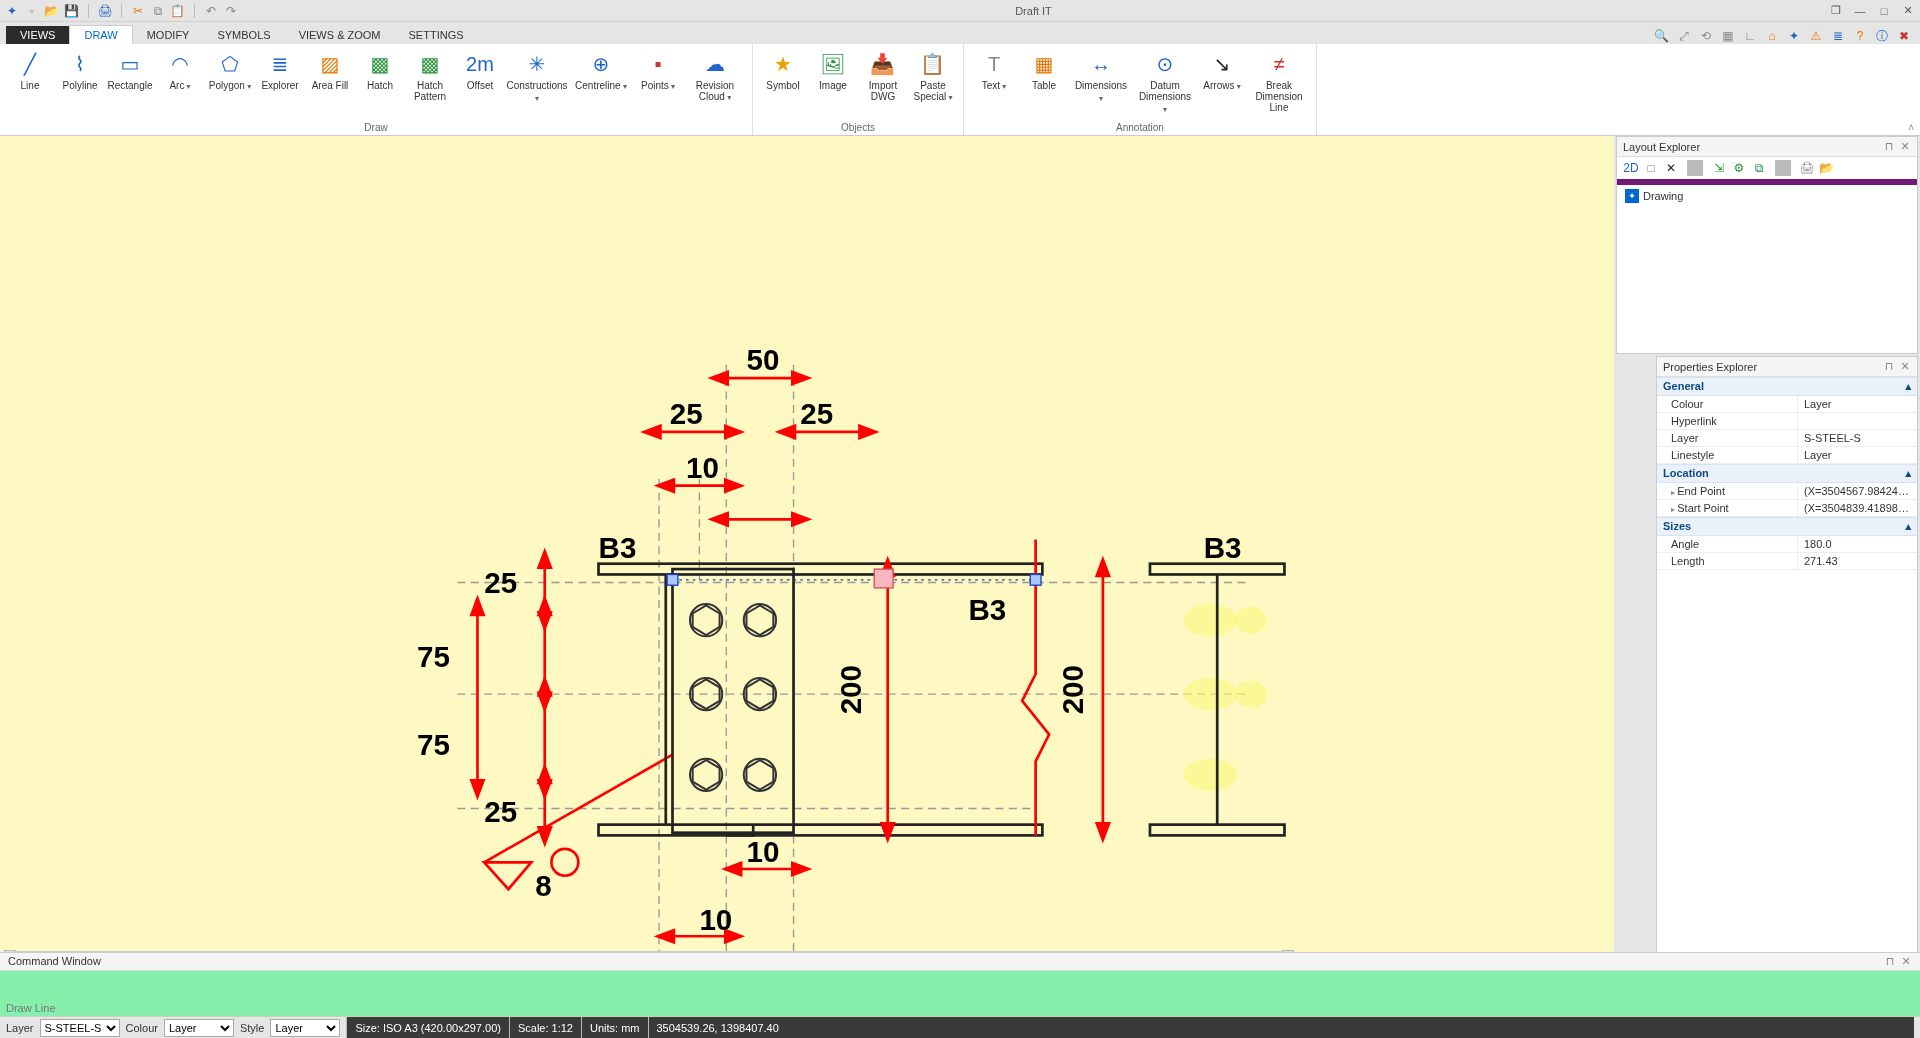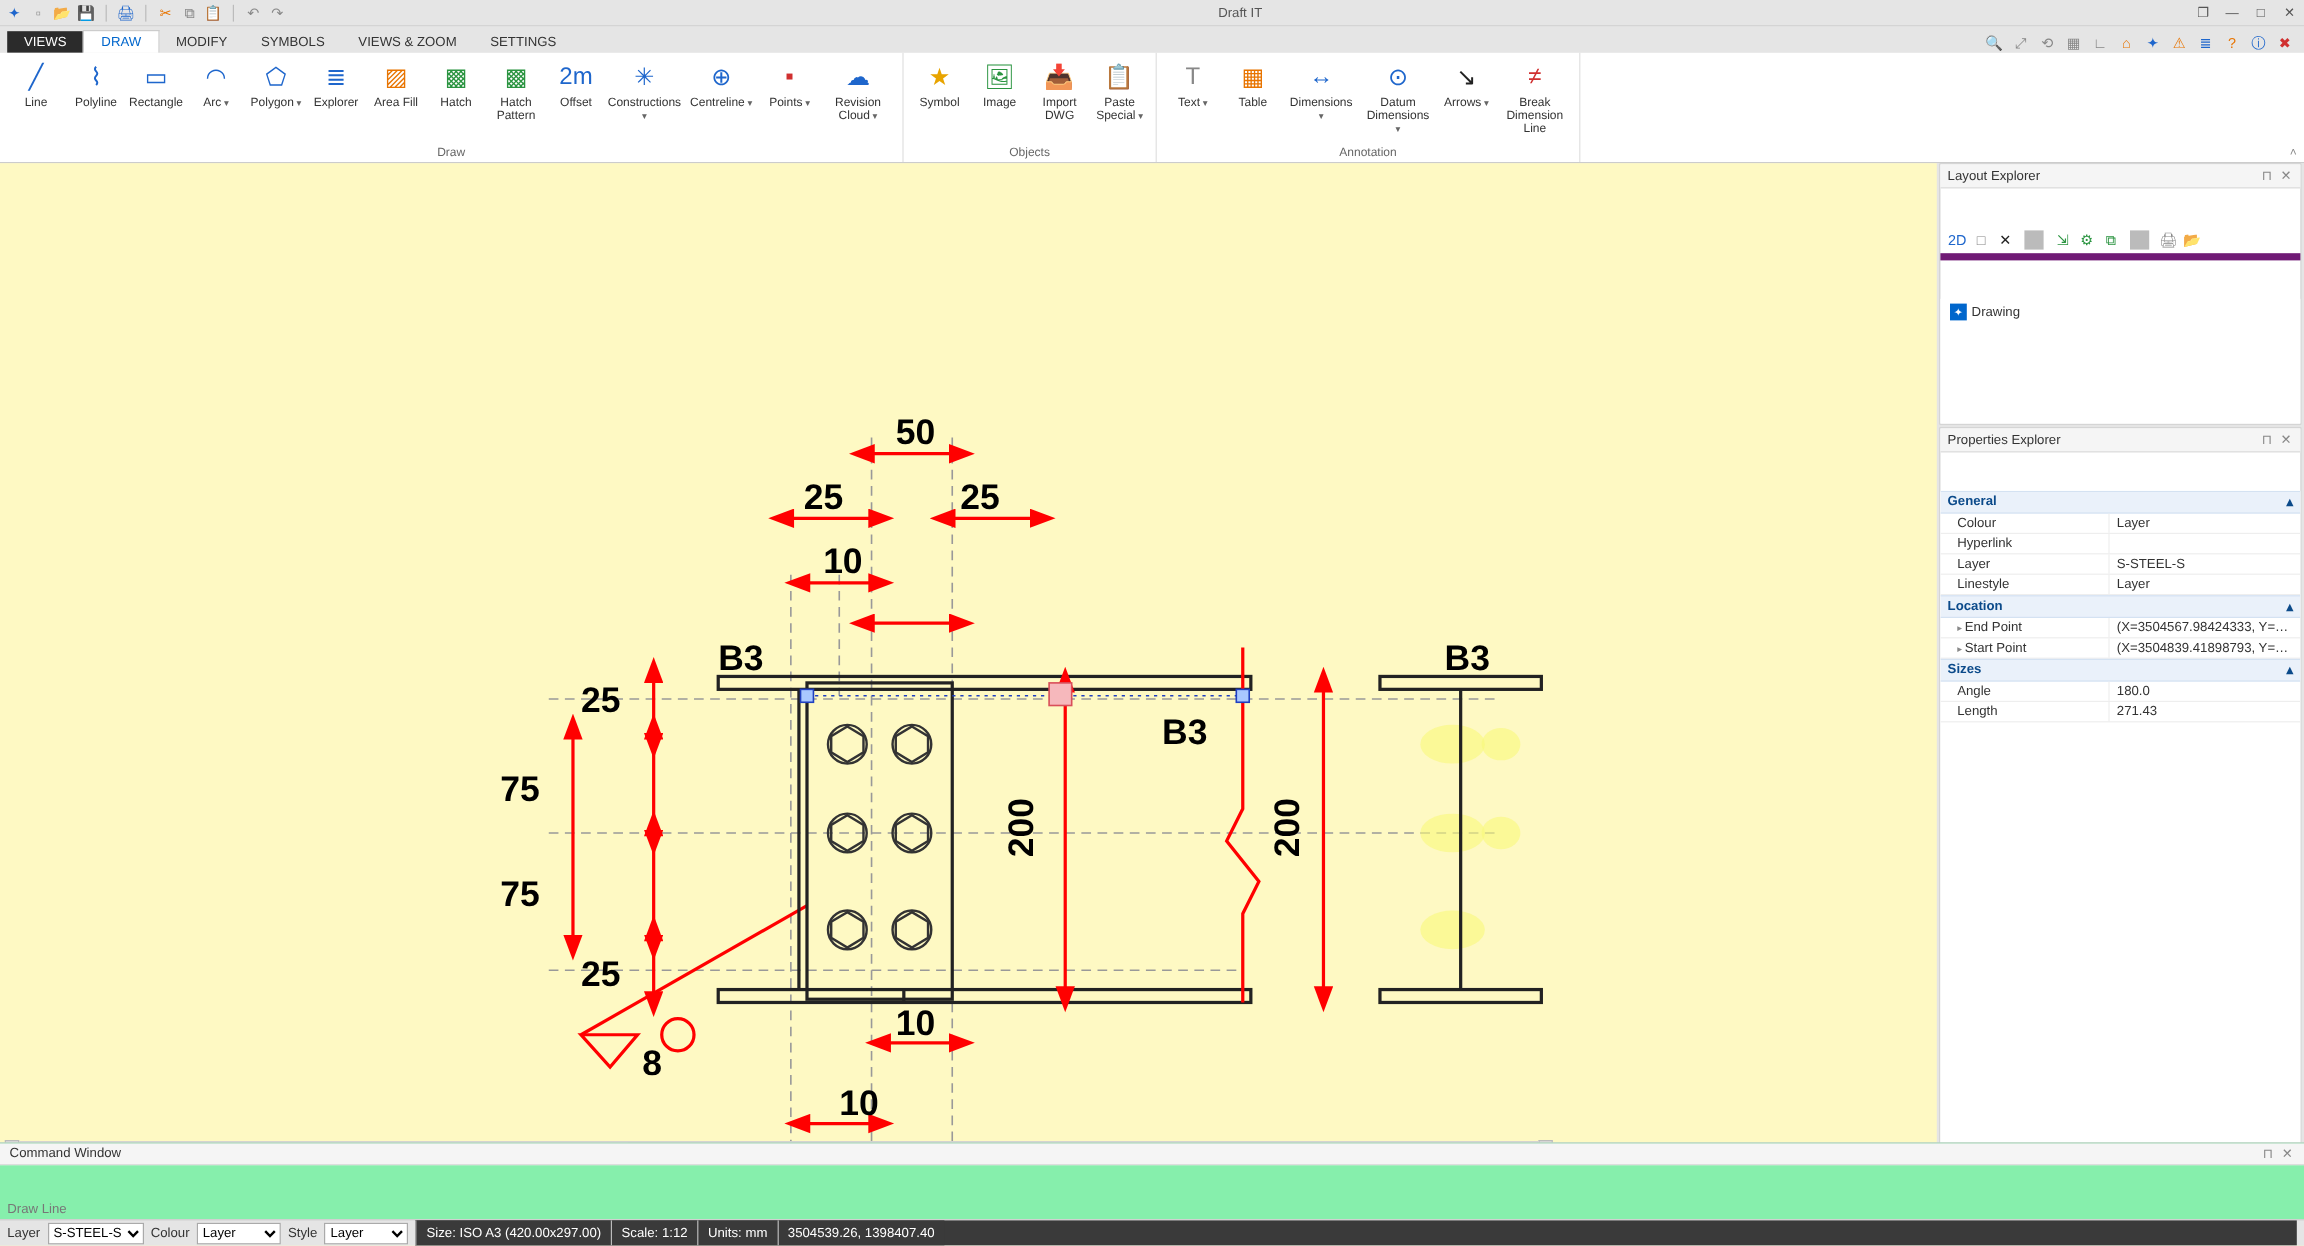--- a/index.html
+++ b/index.html
@@ -44,21 +44,21 @@
 .hscroll .thumb { position:absolute; left:40%; width:14%; top:0; bottom:0; background:#c8c8c8; }
 
 .doc-tabs { position:absolute; bottom:18px; left:4px; display:flex; align-items:center; gap:4px; }
 .doc-tab { background:#fff; border:1px solid #ccc; padding:2px 8px; display:flex; align-items:center; gap:6px; font-size:11px; }
 .doc-tab .close { color:#888; cursor:pointer; }
 .doc-nav { position:absolute; bottom:18px; right:310px; display:flex; gap:4px; color:#888; }
 .doc-nav span { cursor:pointer; font-size:9px; }
 
 
 .panels { width:306px; display:flex; flex-direction:column; gap:2px; padding:0 2px; }
-.panel { background:#fff; border:1px solid #ccc; display:flex; flex-direction:column;gap:32px; }
+.panel { background:#fff; border:1px solid #ccc; display:flex; flex-direction:column; }
 .panel-header { background:#f5f5f5; border-bottom:1px solid #ddd; padding:3px 6px; display:flex; align-items:center; }
 .panel-header .pname { flex:1; color:#333; }
 .panel-header .pctl { display:flex; gap:4px; color:#888; }
 .panel-header .pctl span { cursor:pointer; width:12px; text-align:center; }
 .panel-toolbar { padding:3px 6px; display:flex; gap:4px; align-items:center; border-bottom:6px solid #701a75; }
 .panel-toolbar span { width:16px; height:16px; display:flex; align-items:center; justify-content:center; cursor:pointer; }
 .panel-body { flex:1; overflow:auto; background:#fff; }
 .tree-item { padding:4px 8px; display:flex; align-items:center; gap:4px; cursor:pointer; }
 .tree-item .ticon { width:14px; height:14px; background:#0066cc; color:#fff; display:flex; align-items:center; justify-content:center; font-size:9px; }
 
@@ -543,21 +543,21 @@
           </span>
         </div>
       <div class="panel-body">
         <div class="tree-item">
           <span class="ticon">✦</span>
           <span>Drawing</span>
         </div>
       </div>
     </div>
 
-    <div class="panel" style="flex:1;">
+    <div class="panel" style="flex:1;margin-left:40px;">
       <div class="panel-header">
         <span class="pname">Properties Explorer</span>
         <span class="pctl">
             <span>⊓</span>
             <span>✕</span>
           </span>
       </div>
       <div class="panel-body" id="props-body">
           <div class="prop-section">
             <span>General</span>

